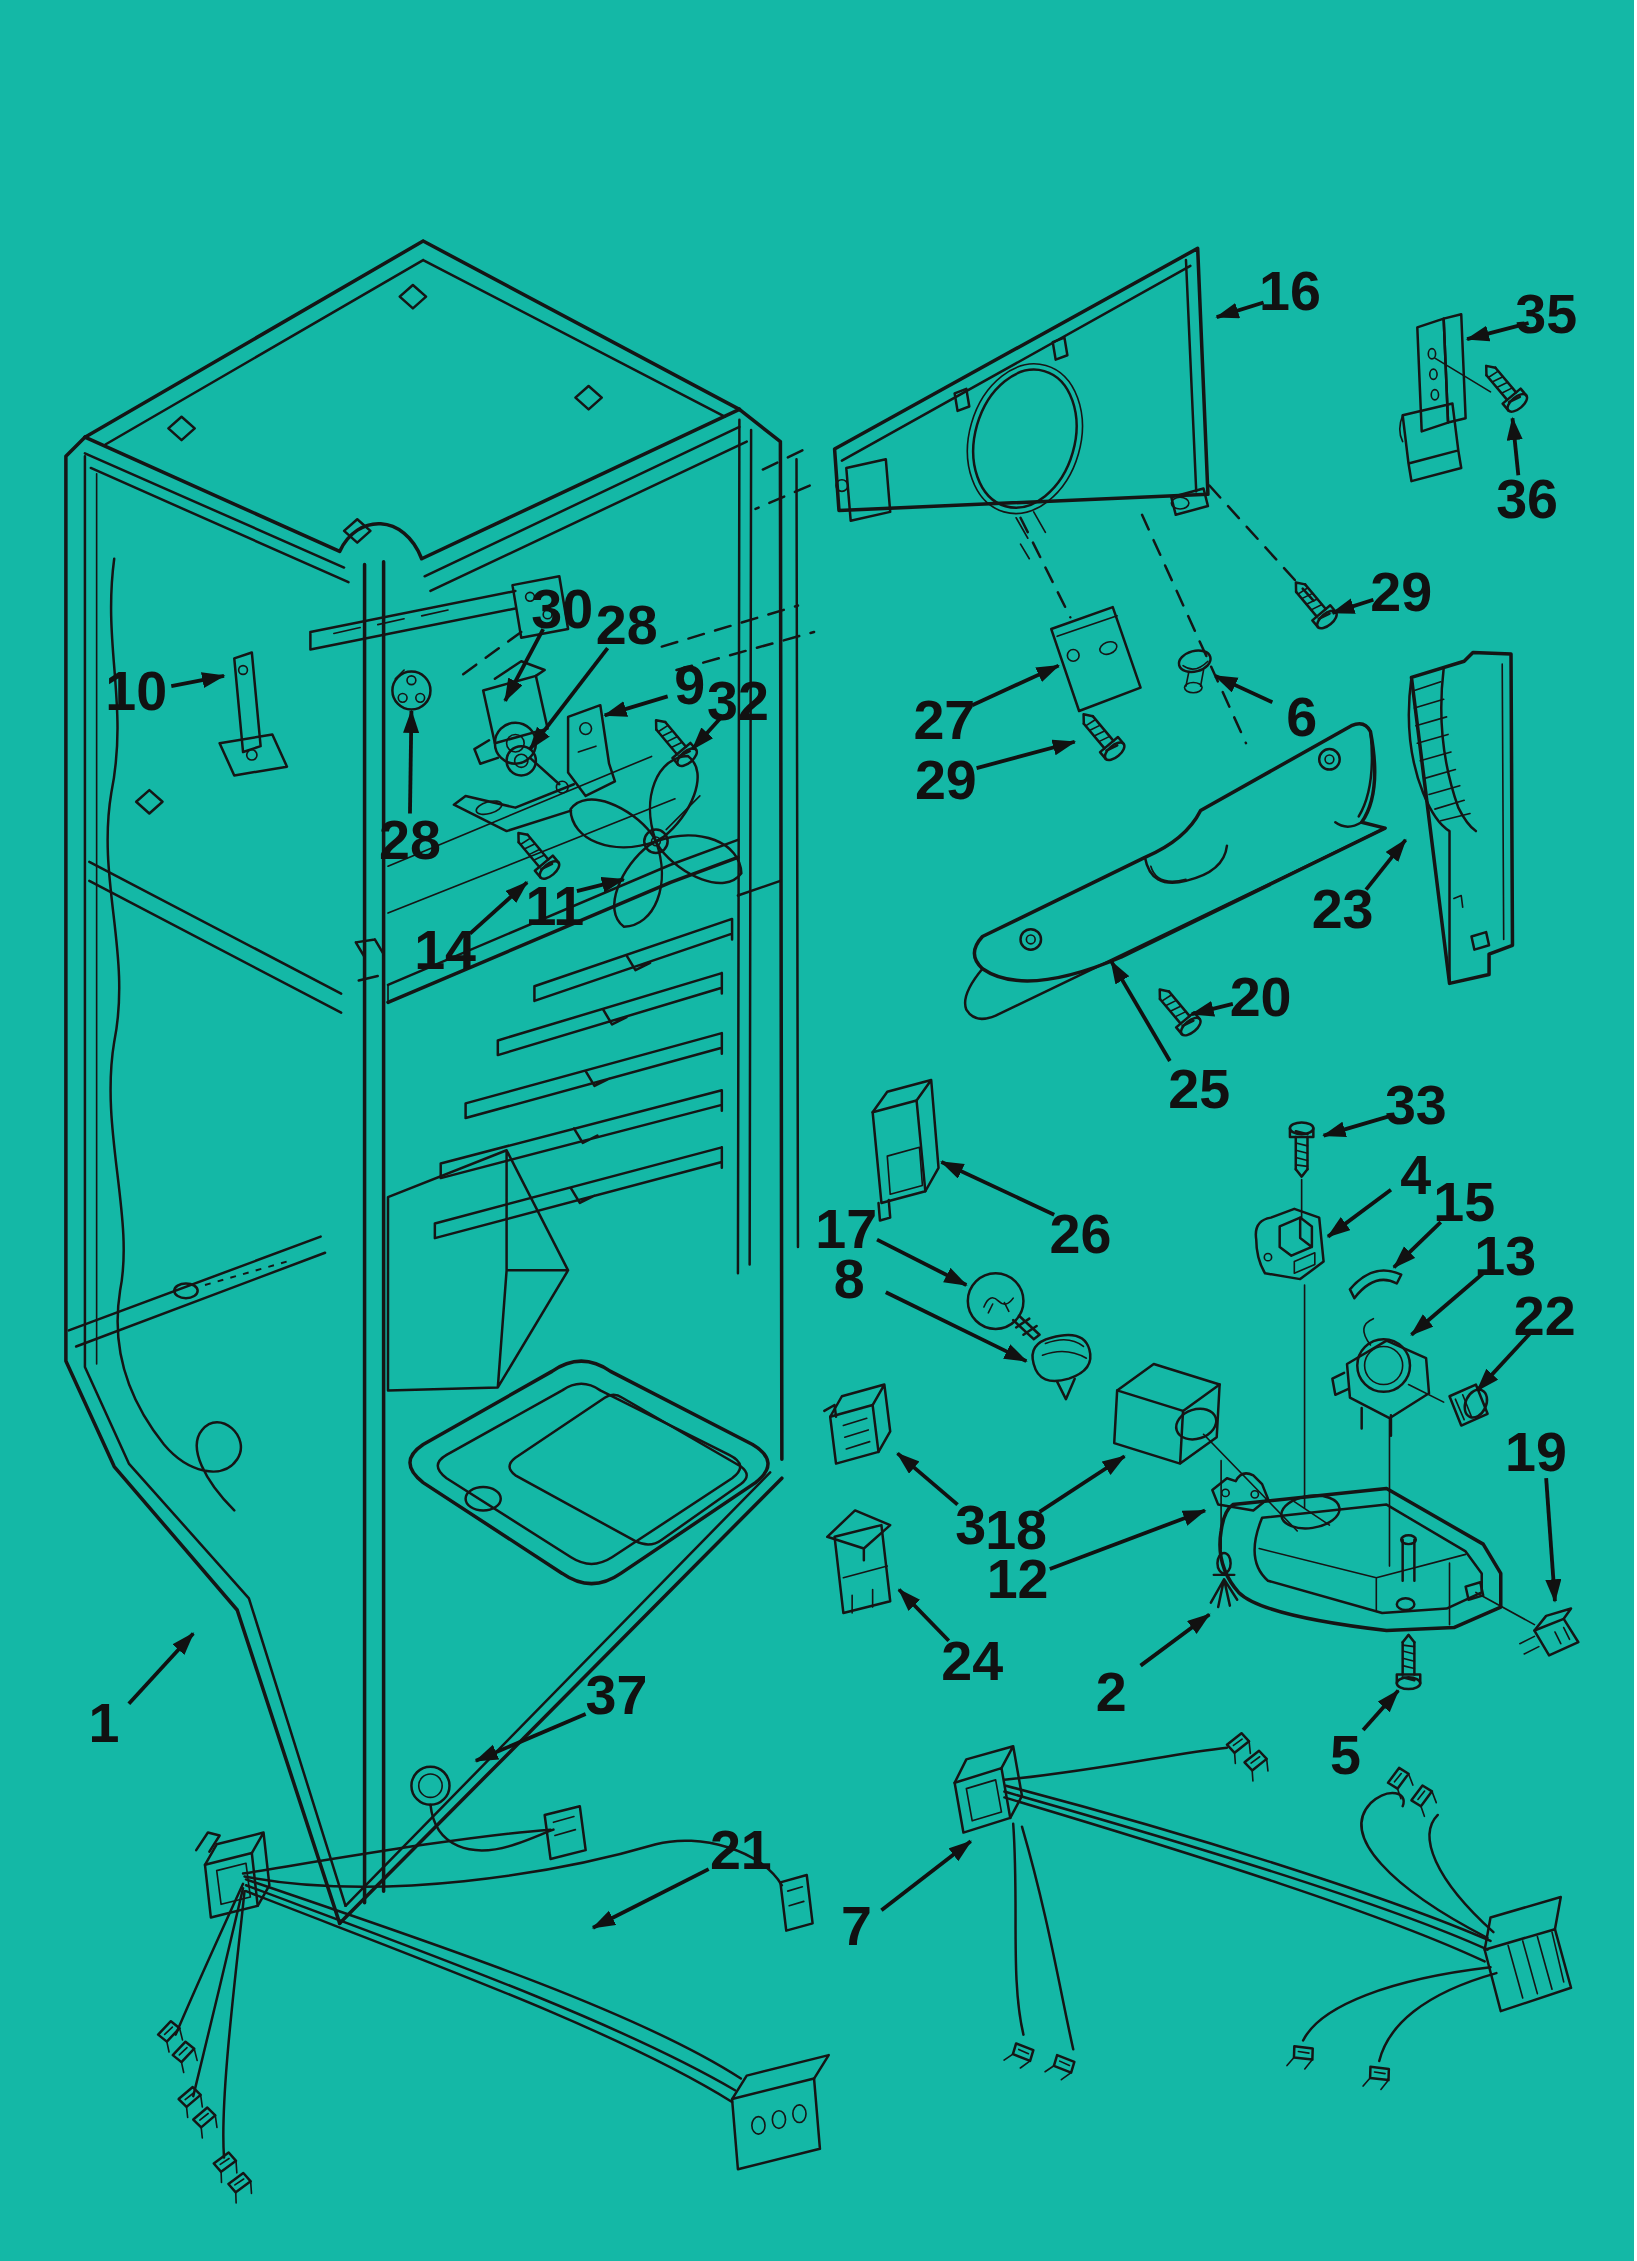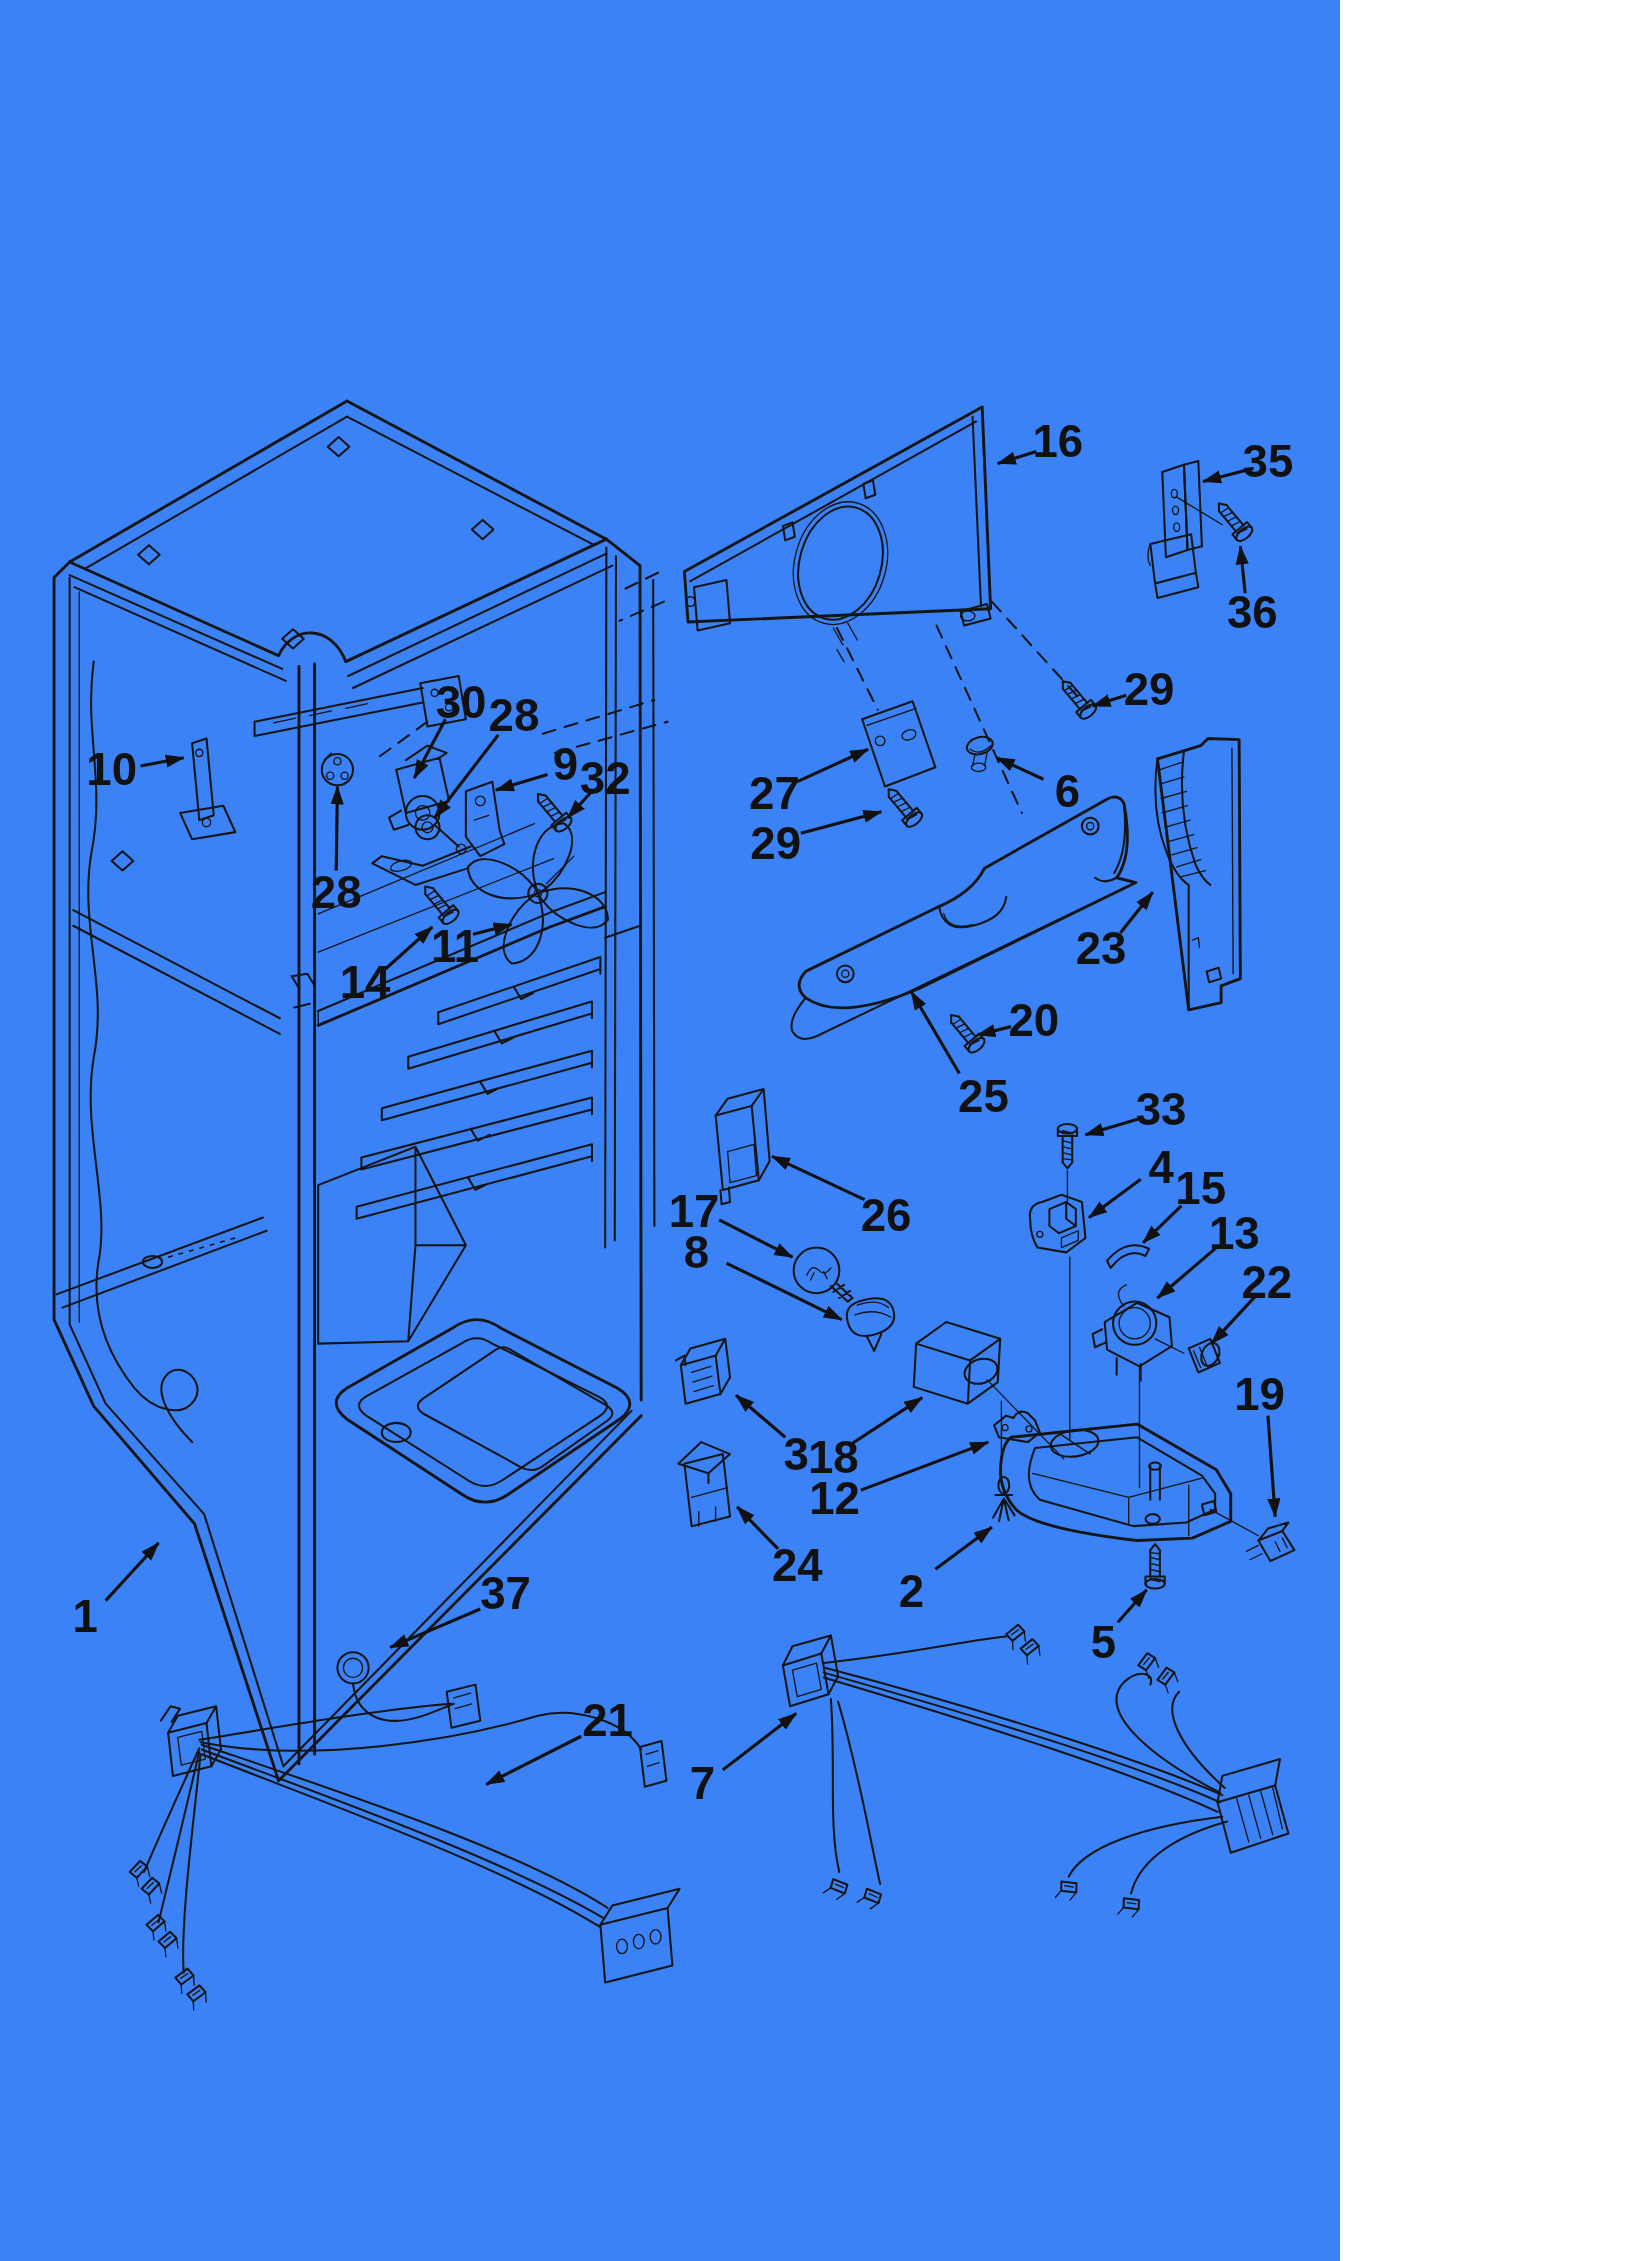--- a/index.html
+++ b/index.html
@@ -1,16 +1,16 @@
 <!DOCTYPE html>
 <html style="font-size:7.8px"><head>
 <meta charset="utf-8">
 <style>
   html,body{margin:0;padding:0;background:#ffffff;}
-  .stage{width:1340px;height:2261px;background:#3b82f6;position:relative;}
+  .stage{width:1634px;height:2261px;background:#14b8a6;position:relative;}
   svg{display:block;width:100%;height:100%;}
   
   .ln  {fill:none;stroke:#151515;stroke-width:2.4;stroke-linecap:round;stroke-linejoin:round;}
   .md  {fill:none;stroke:#151515;stroke-width:1.7;stroke-linecap:round;stroke-linejoin:round;}
   .tn  {fill:none;stroke:#151515;stroke-width:1.1;stroke-linecap:round;stroke-linejoin:round;}
   .dash{fill:none;stroke:#151515;stroke-width:1.7;stroke-dasharray:11 8;stroke-linecap:round;}
   .ddot{fill:none;stroke:#151515;stroke-width:1.3;stroke-dasharray:4 5;}
   .callout-arrow{fill:none;stroke:#111111;stroke-width:2.6;}
   .callout-text{font-family:"Liberation Sans","DejaVu Sans",sans-serif;font-weight:bold;
                 font-size:38px;fill:#111111;text-anchor:middle;}

